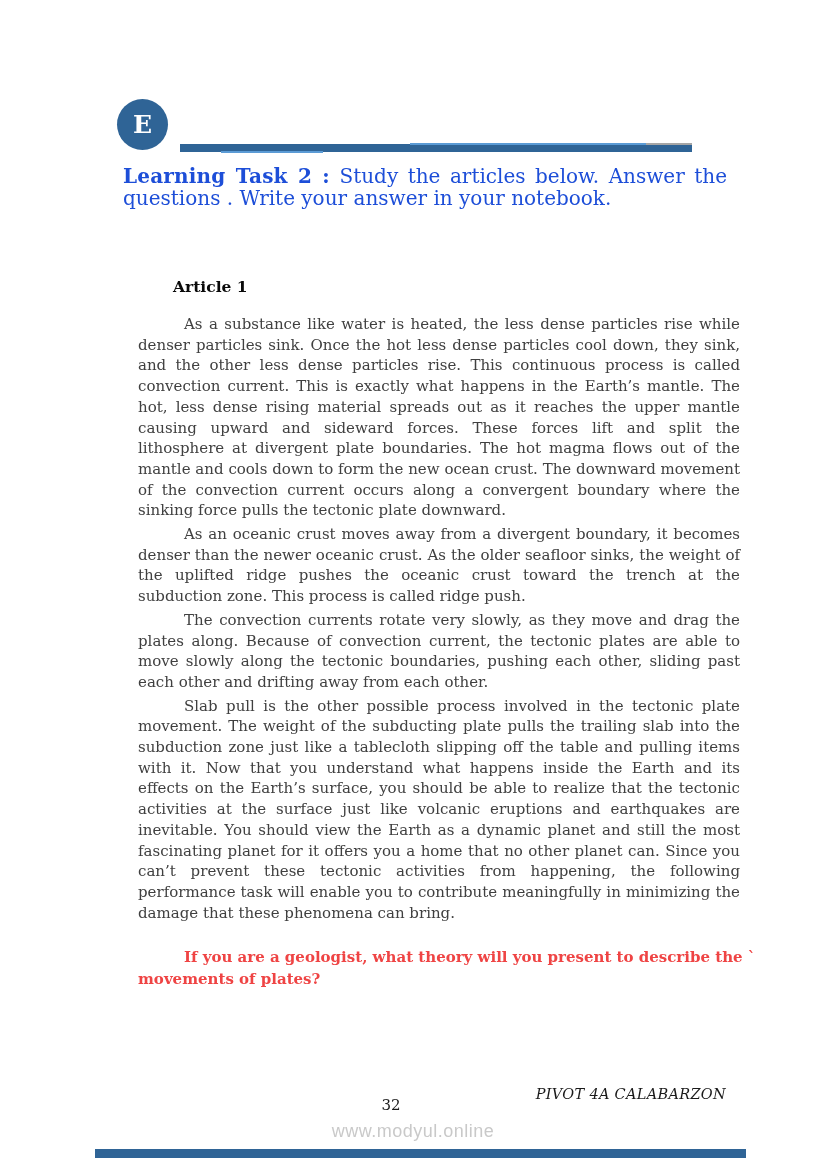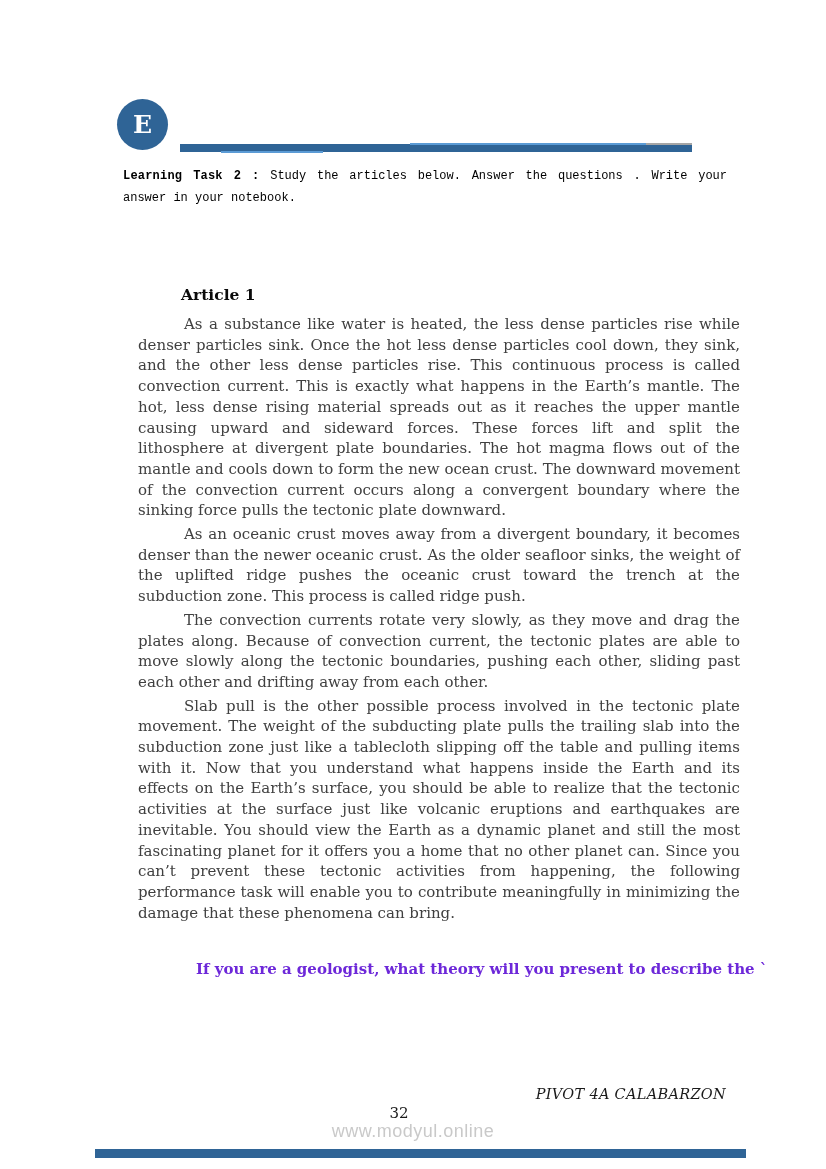--- a/index.html
+++ b/index.html
@@ -35,54 +35,54 @@
     position:absolute;left:91%;top:-1px;width:9%;height:2px;
     background:#a6a6a6;
   }
   .rule .acc-bottom-light{
     position:absolute;left:8%;bottom:-1px;width:20%;height:2px;
     background:var(--light-accent,#5b9bd5);
   }
   
   .task{
     position:absolute;left:123px;top:166px;width:604px;
-    margin:0;font-size:12px;line-height:21.5px;
-    text-align:justify;color:#000000;font-family:Liberation Mono, monospace;
+    margin:0;font-size:20px;line-height:21.5px;
+    text-align:justify;color:#1d4ed8;
   }
   .task b{letter-spacing:.2px;}
   
   .article-heading{
-    position:absolute;left:165px;top:269px;margin:16px;
+    position:absolute;left:165px;top:269px;margin:8px;
     font-size:15.5px;font-weight:bold;color:#0a0a0a;
   }
   .article-body{
     position:absolute;left:138px;top:314px;width:602px;
   }
   .article-body p{
     margin:0 0 3px 0;
     font-size:15px;line-height:20.7px;
     text-align:justify;text-indent:46px;
     color:#404040;
   }
   
   .question{
     position:absolute;left:138px;top:946px;width:592px;
-    margin:12px;font-size:15px;line-height:22px;font-weight:bold;color:#6d28d9;
+    margin:0;font-size:15px;line-height:22px;font-weight:bold;color:#ef4444;
   }
   .question .q1{display:block;text-indent:46px;white-space:nowrap;}
   .question .q2{display:block;}
   
   .brand{
     position:absolute;left:0;top:1070px;width:710px;
     margin:16px;text-align:right;
     font-style:italic;font-size:14.5px;letter-spacing:.3px;color:#1a1a1a;
   }
   .pagenum{
     position:absolute;left:0;top:1096px;width:782px;
-    margin:8px;text-align:center;font-size:15px;color:#1a1a1a;
+    margin:0;text-align:center;font-size:15px;color:#1a1a1a;
   }
   .watermark{
     position:absolute;left:0;top:1121px;width:826px;
     margin:0;text-align:center;
     font-family:"Liberation Sans", sans-serif;
     font-size:18px;letter-spacing:.5px;color:#c9c9c9;
   }
   .bottom-bar{
     position:absolute;left:95px;top:1149px;width:651px;height:9px;
     background:var(--accent,#2f6496);
@@ -109,20 +109,21 @@
 
   <div class="article-body">
     <p>As a substance like water is heated, the less dense particles rise while denser particles sink. Once the hot less dense particles cool down, they sink, and the other less dense particles rise. This continuous process is called convection current. This is exactly what happens in the Earth’s mantle. The hot, less dense rising material spreads out as it reaches the upper mantle causing upward and sideward forces. These forces lift and split the lithosphere at divergent plate boundaries. The hot magma flows out of the mantle and cools down to form the new ocean crust. The downward movement of the convection current occurs along a convergent boundary where the sinking force pulls the tectonic plate downward.</p>
     <p>As an oceanic crust moves away from a divergent boundary, it becomes denser than the newer oceanic crust. As the older seafloor sinks, the weight of the uplifted ridge pushes the oceanic crust toward the trench at the subduction zone. This process is called ridge push.</p>
     <p>The convection currents rotate very slowly, as they move and drag the plates along. Because of convection current, the tectonic plates are able to move slowly along the tectonic boundaries, pushing each other, sliding past each other and drifting away from each other.</p>
     <p>Slab pull is the other possible process involved in the tectonic plate movement. The weight of the subducting plate pulls the trailing slab into the subduction zone just like a tablecloth slipping off the table and pulling items with it. Now that you understand what happens inside the Earth and its effects on the Earth’s surface, you should be able to realize that the tectonic activities at the surface just like volcanic eruptions and earthquakes are inevitable. You should view the Earth as a dynamic planet and still the most fascinating planet for it offers you a home that no other planet can. Since you can’t prevent these tectonic activities from happening, the following performance task will enable you to contribute meaningfully in minimizing the damage that these phenomena can bring.</p>
   </div>
 
   <p class="question">
     <span class="q1">If you are a geologist, what theory will you present to describe the `</span>
+    <span class="q2">movements of plates?</span>
   </p>
 
   <p class="brand">PIVOT 4A CALABARZON</p>
   <p class="pagenum">32</p>
   <p class="watermark">www.modyul.online</p>
 
   <div class="bottom-bar"></div>
 
 </div>
 

